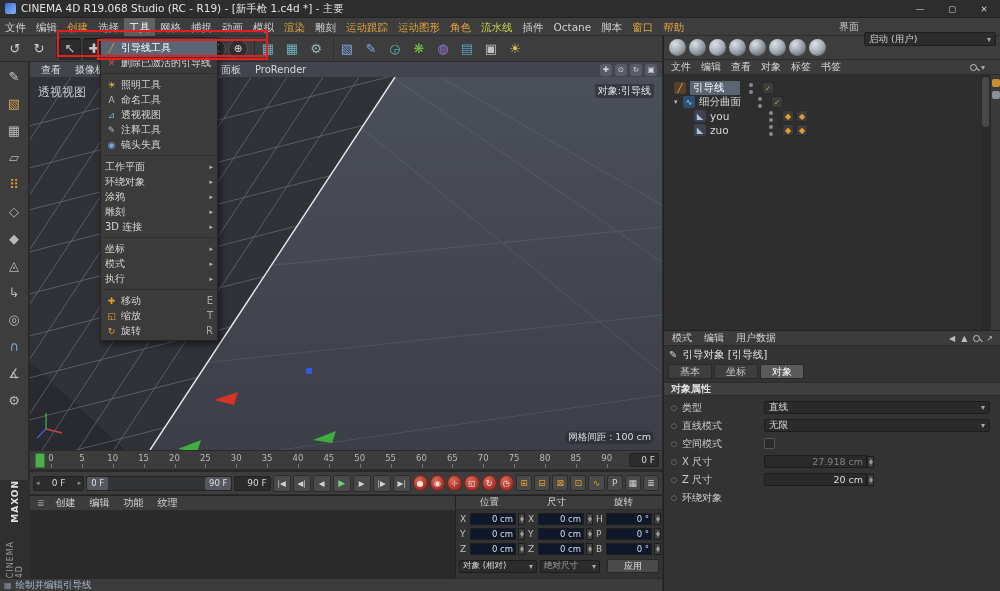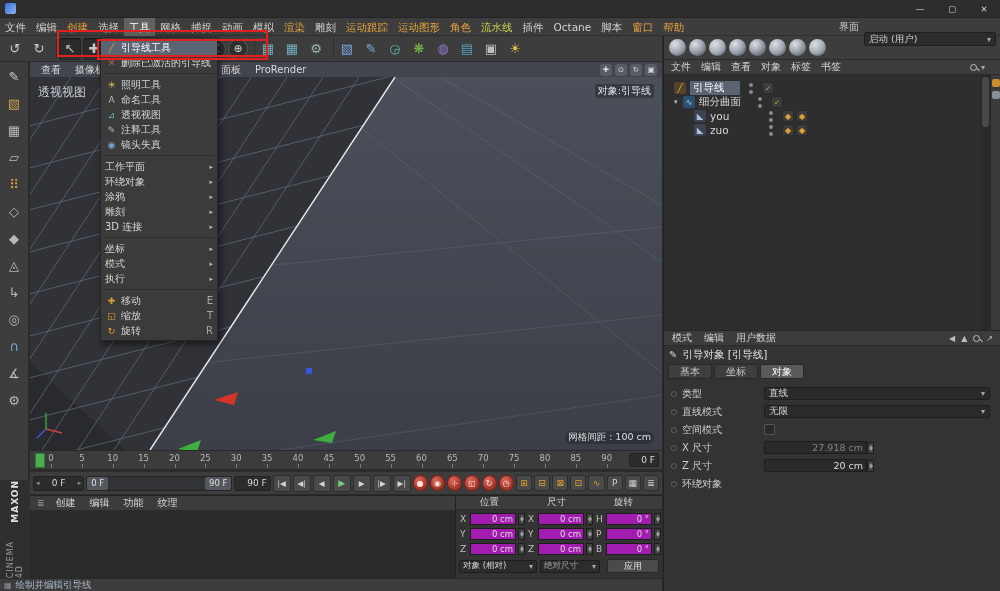--- a/index.html
+++ b/index.html
@@ -89,21 +89,21 @@
   .brand-2 { font-size:8px; color:#9a9a9a; }
 
   
   .coords { position:absolute; left:455px; top:495px; width:207px; height:83px; background:#333; border-top:1px solid #222; border-left:1px solid #222; }
   .coords-headers { height:14px; background:#3c3c3c; border-bottom:1px solid #2c2c2c; display:flex; align-items:center; font-size:9.5px; color:#d6d6d6; }
   .ch { width:67px; text-align:center; }
   .coords-body { display:flex; padding:2px 1px; }
   .coords-col { width:68px; display:flex; flex-direction:column; gap:2px; }
   .cfield { display:flex; align-items:center; gap:2px; padding-left:3px; height:13px; }
   .cfield .ax { width:8px; font-size:9px; color:#c0c0c0; }
-  .cfield .val { flex:1; height:12px; background:#a21caf; border:1px solid #1d1d1d; font-size:8.5px; color:#dcdcdc; display:flex; align-items:center; justify-content:flex-end; padding:0 2px; }
+  .cfield .val { flex:1; height:12px; background:#0f172a; border:1px solid #1d1d1d; font-size:8.5px; color:#dcdcdc; display:flex; align-items:center; justify-content:flex-end; padding:0 2px; }
   .spin { width:7px; height:12px; background:#3f3f3f; border:1px solid #1d1d1d; position:relative; }
   .spin::before, .spin::after { content:""; position:absolute; left:1px; border-left:2px solid transparent; border-right:2px solid transparent; }
   .spin::before { top:2px; border-bottom:3px solid #9a9a9a; }
   .spin::after { bottom:2px; border-top:3px solid #9a9a9a; }
   .coords-footer { display:flex; gap:3px; padding:2px 3px; align-items:center; }
   .c4d-select { height:13px; background:#2c2c2c; border:1px solid #1d1d1d; border-radius:2px; display:flex; align-items:center; justify-content:space-between; padding:0 3px; font-size:8.5px; color:#d4d4d4; }
   .mode-select { width:78px; }
   .size-select { width:60px; color:#7d7d7d;font-weight:bold; }
   .apply-btn { margin-left:auto; width:52px; height:14px; background:#4a4a4a; border:1px solid #282828; border-radius:2px; font-size:9px; color:#e0e0e0; display:flex; align-items:center; justify-content:center; }
 
@@ -175,20 +175,21 @@
   .rb1 { left:57px; top:30px; width:211px; height:27px; }
   .rb2 { left:97px; top:39px; width:171px; height:21px; }
 </style>
 </head>
 <body>
 
 <div class="app">
 
   <div class="titlebar">
     <div class="app-icon"></div>
+    <div class="win-title">CINEMA 4D R19.068 Studio (RC - R19) - [新手枪 1.c4d *] - 主要</div>
     <div class="win-controls">
       <div class="win-btn">
           <span>—</span>
         </div>
         <div class="win-btn">
           <span>▢</span>
         </div>
         <div class="win-btn">
           <span>✕</span>
         </div>
@@ -713,20 +714,21 @@
         <div class="am-tab">
             <span>基本</span>
           </div>
           <div class="am-tab">
             <span>坐标</span>
           </div>
           <div class="am-tab active">
             <span>对象</span>
           </div>
       </div>
+      <div class="am-section">对象属性</div>
       <div class="am-rows">
         <div class="am-row is_select">
             <span class="am-dot">○</span>
             <span class="am-label">类型</span>
             <span class="am-select">
               <span>直线</span>
               <span class="caret">▾</span>
             </span>
 
           </div>

